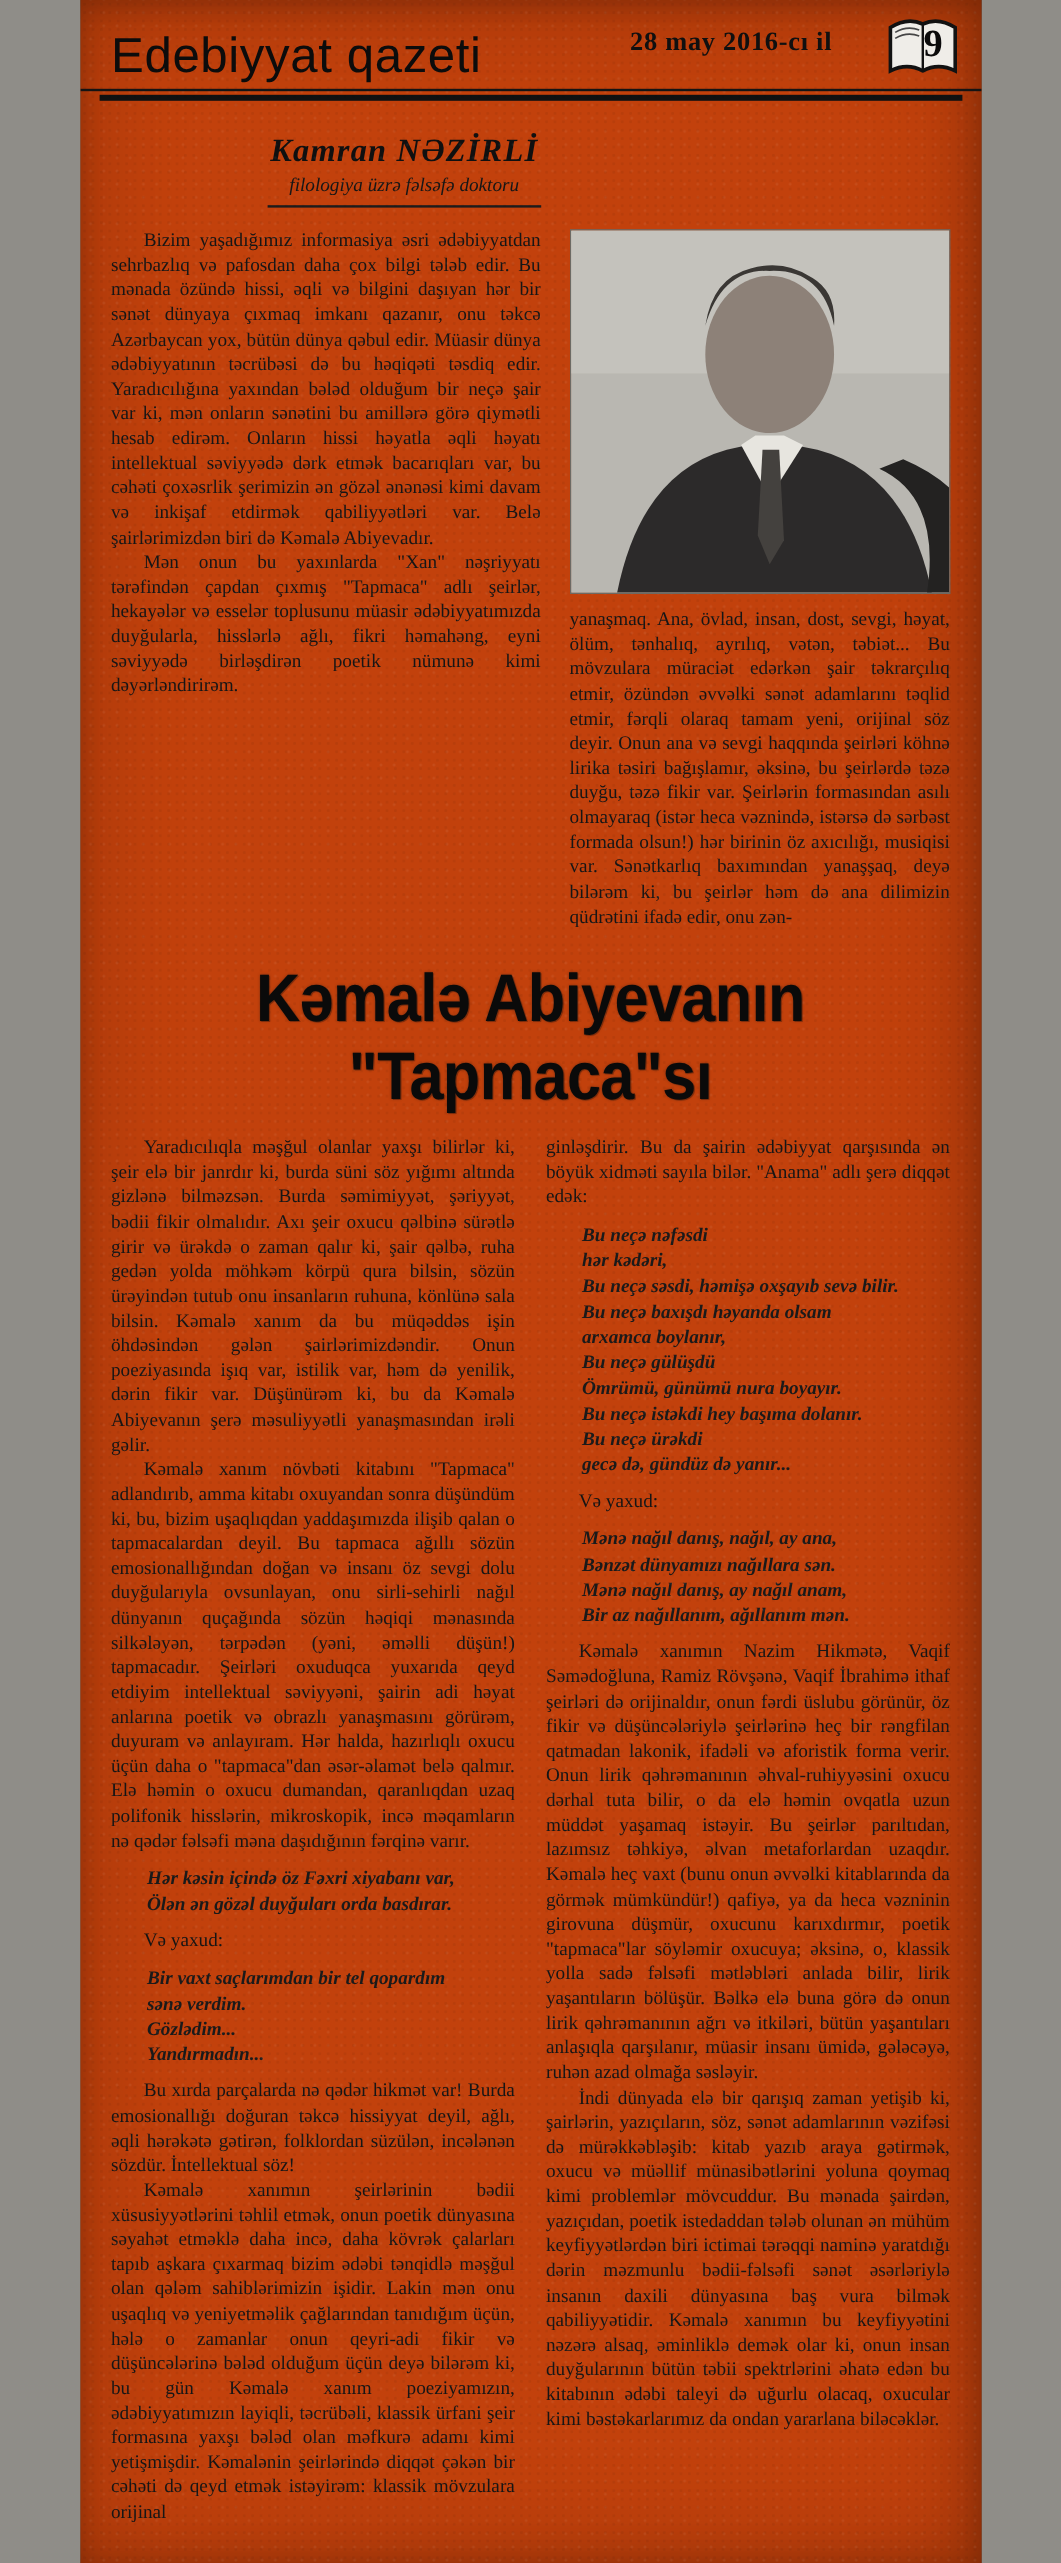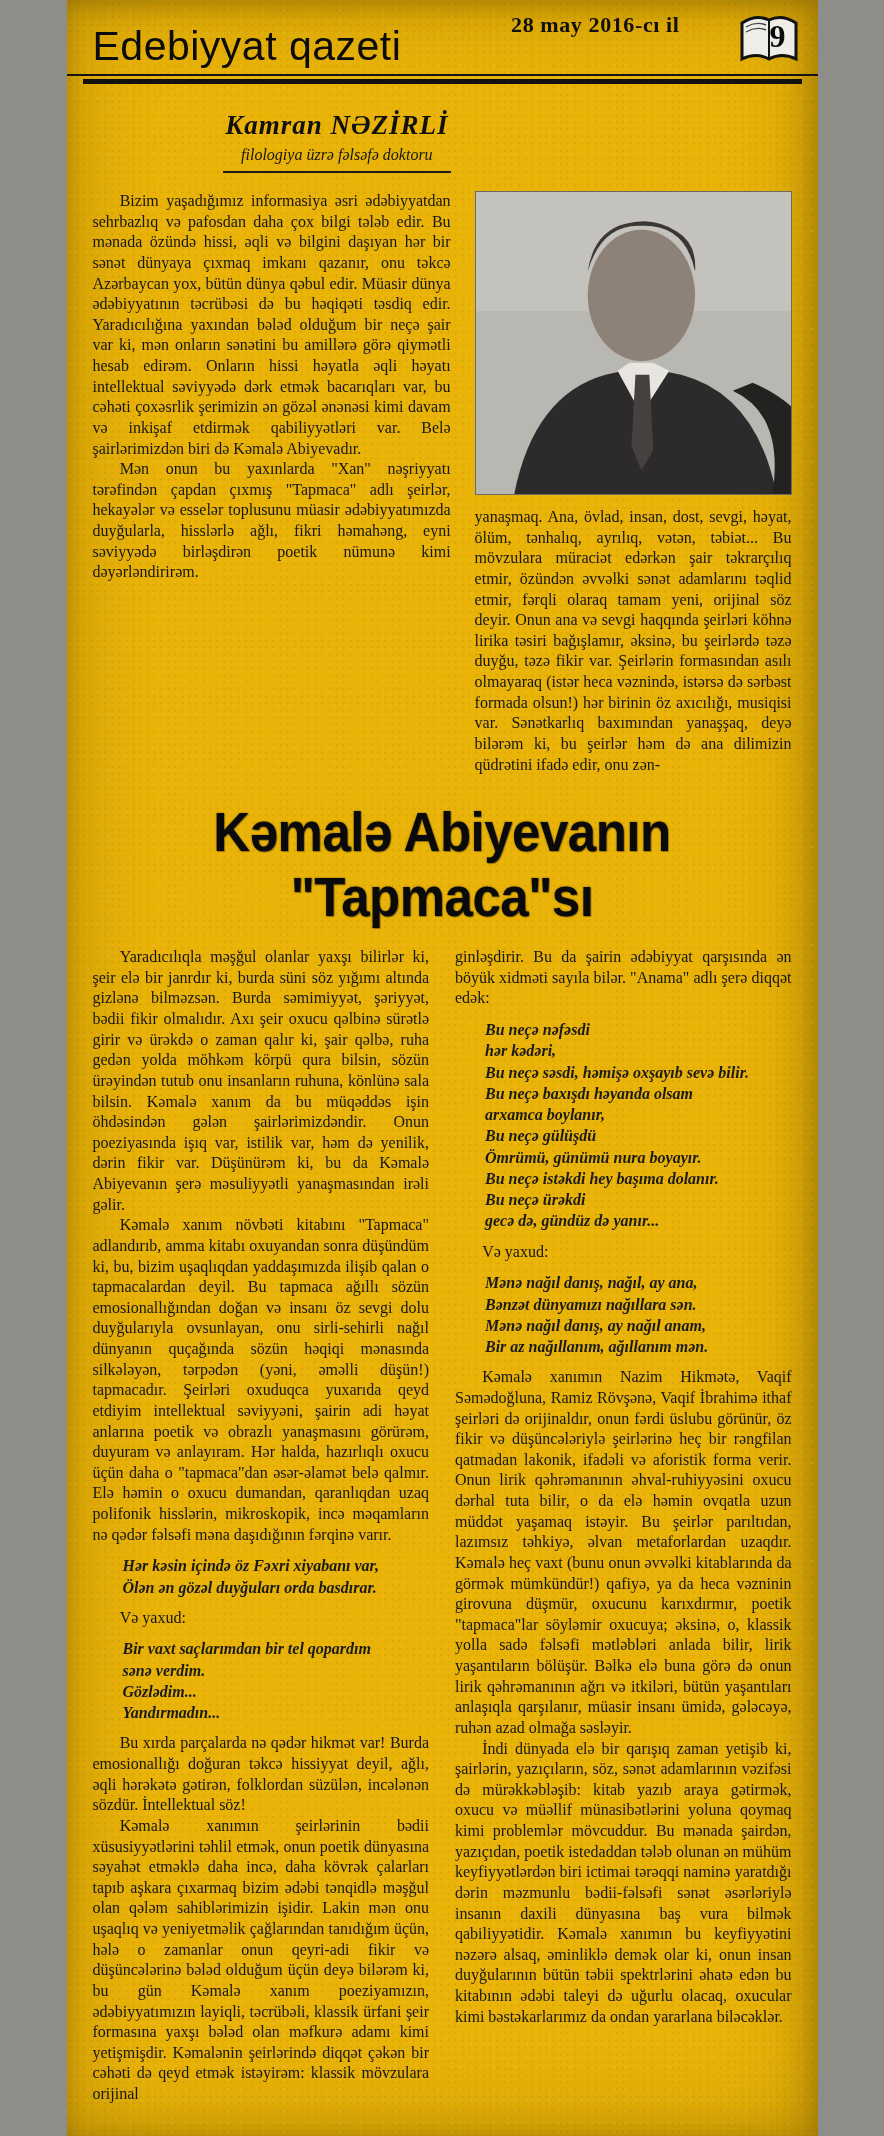--- a/index.html
+++ b/index.html
@@ -1,20 +1,20 @@
 <!DOCTYPE html>
 <html lang="az"><head>
 <meta charset="utf-8">
 <style>
   html,body{margin:0;padding:0;background:#8f8d88;}
   .page{
     position:relative;
     width:751px;height:2136px;
     margin:0 auto;
-    background:#eab308;
+    background:#c2410c;
     overflow:hidden;
     font-family:"Liberation Serif", serif;
     color:#151515;
     box-shadow:inset 0 0 90px rgba(0,0,0,.20), inset -12px 0 34px rgba(0,0,0,.14), inset 0 6px 18px rgba(0,0,0,.12);
   }
   .page::before{
     content:"";position:absolute;inset:0;pointer-events:none;
     background-image:
       radial-gradient(rgba(0,0,0,.05) 1px, transparent 1.4px),
       radial-gradient(rgba(255,255,255,.06) 1px, transparent 1.4px);
@@ -25,21 +25,21 @@
   .masthead{
     display:flex;align-items:flex-end;
     padding:12px 18px 6px 26px;
     border-bottom:2px solid #141414;
     position:relative;
   }
   .mast-title{
     font-family:"Liberation Sans", sans-serif;
     font-size:41px;letter-spacing:.5px;color:#0c0c0c;line-height:1.05;
   }
-  .mast-right{margin-left:auto;display:flex;align-items:flex-start;gap:32px;}
+  .mast-right{margin-left:auto;display:flex;align-items:center;gap:18px;}
   .mast-date{
     font-size:22px;font-weight:700;letter-spacing:.6px;
     padding:0 26px 10px 0;color:#101010;
   }
   .book-icon{position:relative;width:62px;height:56px;flex:0 0 auto;}
   .book-icon svg{display:block;width:100%;height:100%;}
   .book-num{
     position:absolute;right:14px;top:8px;
     font-family:"Liberation Serif", serif;
     font-size:32px;font-weight:700;color:#0b0b0b;line-height:1;

